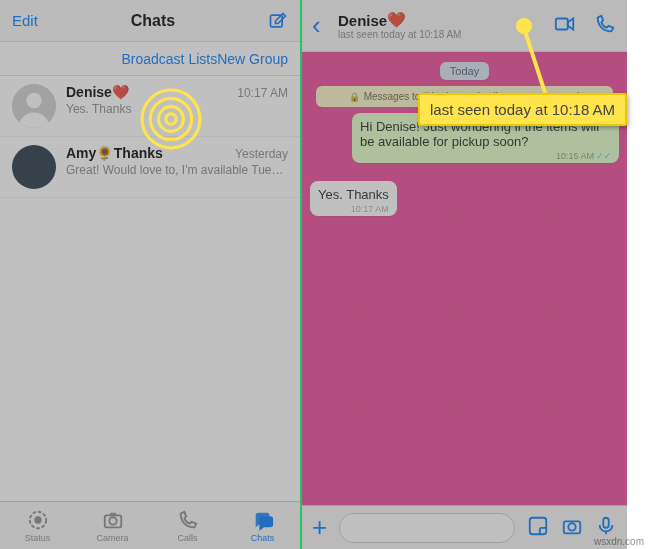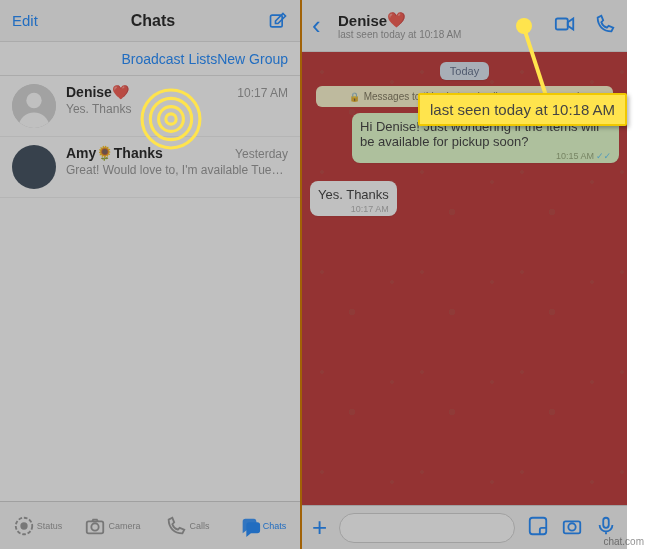--- a/index.html
+++ b/index.html
@@ -1,52 +1,52 @@
 <!DOCTYPE html>
 <html><head>
 <meta charset="utf-8">
 <style>
 *{box-sizing:border-box;margin:0;padding:0;font-family:-apple-system,Helvetica,Arial,sans-serif}
 body{width:650px;height:549px;background:#fff;display:flex;position:relative;overflow:hidden}
 .pane{height:100%;position:relative;overflow:hidden}
-.pane-left{width:302px;border-right:2px solid #a16207}
+.pane-left{width:302px;border-right:2px solid #22c55e}
 .pane-right{width:325px}
 .overlay-dim{position:absolute;inset:0;background:rgba(90,90,90,.38);pointer-events:none;z-index:50}
 
 
 .hdr{height:42px;display:flex;align-items:center;justify-content:space-between;padding:0 12px;background:#f7f7f7;border-bottom:1px solid #ddd}
 .hdr-title{font-weight:700;font-size:16px}
 .edit{color:#007aff;font-size:15px}
 .compose{width:20px;height:20px}
 .sub{height:34px;display:flex;align-items:center;justify-content:flex-end;padding:0 12px;background:#fff;border-bottom:1px solid #ddd}
 .sub a{color:#007aff;font-size:14px}
 .list{background:#fff}
 .row{display:flex;padding:8px 12px;border-bottom:1px solid #eee;position:relative}
 .av{width:44px;height:44px;border-radius:50%;background:#ccc;flex:none;display:flex;align-items:center;justify-content:center;overflow:hidden}
 .av svg{width:100%;height:100%}
 .rc{flex:1;margin-left:10px;min-width:0}
 .rn{font-weight:600;font-size:14px;display:flex;align-items:center}
 .rt{font-size:12px;color:#8a8a8a;position:absolute;right:12px;top:10px}
 .rp{font-size:12px;color:#888;margin-top:2px;white-space:nowrap;overflow:hidden;text-overflow:ellipsis}
 .amy{background:#234}
 .tab{position:absolute;bottom:0;left:0;right:0;height:48px;background:#f7f7f7;border-top:1px solid #ccc;display:flex}
-.tab-i{flex:1;display:flex;flex-direction:row;align-items:center;justify-content:center;gap:2px;color:#8a8a8a;font-size:9px}
+.tab-i{flex:1;display:flex;flex-direction:column;align-items:center;justify-content:center;gap:2px;color:#8a8a8a;font-size:9px}
 .tab-i.active{color:#007aff}
 .tab-i svg{width:22px;height:22px}
 .ring{position:absolute;left:140px;top:88px;width:62px;height:62px;z-index:60;pointer-events:none}
 
 
 .r-hdr{height:52px;background:#f6f6f6;border-bottom:1px solid #ddd;display:flex;align-items:center;padding:0 10px;gap:6px}
 .back{color:#007aff;font-size:26px;width:20px}
 .r-title{flex:1}
 .r-name{font-weight:700;font-size:15px;display:flex;align-items:center}
 .r-seen{font-size:10px;color:#888}
 .hdr-ic{color:#007aff;margin-left:10px}
 .hdr-ic svg{width:24px;height:22px}
-.chat-bg{position:absolute;top:52px;bottom:44px;left:0;right:0;background:#b91c1c;overflow:hidden}
+.chat-bg{position:absolute;top:52px;bottom:44px;left:0;right:0;background:#ec4899;overflow:hidden}
 .pattern{position:absolute;inset:0;opacity:.12;background-image:radial-gradient(circle at 20px 20px,#786 2px,transparent 2px),radial-gradient(circle at 50px 60px,#786 3px,transparent 3px),radial-gradient(circle at 90px 30px,#786 2px,transparent 2px);background-size:100px 100px}
 .today{margin:10px auto 6px;width:fit-content;background:#d9e4f1;color:#4a5a7a;font-size:11px;padding:3px 10px;border-radius:6px;box-shadow:0 1px 1px rgba(0,0,0,.1)}
 .enc{margin:4px 14px;background:#fcf5c8;color:#6b6245;font-size:10px;text-align:center;padding:5px 8px;border-radius:6px}
 .enc-lock{font-size:9px}
 .msg-out{margin:6px 8px 18px 50px;background:#e2ffc7;padding:6px 8px 14px;border-radius:8px;font-size:13px;color:#222;position:relative;box-shadow:0 1px 1px rgba(0,0,0,.08)}
 .msg-in{margin:6px 50px 6px 8px;background:#fff;padding:6px 8px 14px;border-radius:8px;font-size:13px;color:#222;position:relative;box-shadow:0 1px 1px rgba(0,0,0,.08);width:fit-content}
 .msg-time{position:absolute;right:8px;bottom:2px;font-size:9px;color:#8aa06a}
 .msg-in .msg-time{color:#aaa}
 .tick{color:#4fc3f7;font-size:9px;margin-left:2px}
 .ibar{position:absolute;bottom:0;left:0;right:0;height:44px;background:#f6f6f6;border-top:1px solid #ccc;display:flex;align-items:center;padding:0 10px;gap:12px}
@@ -193,13 +193,13 @@
           <path d="M5 11a7 7 0 0014 0M12 18v3"></path>
         </svg></span>
   </div>
   <div class="overlay-dim"></div>
 </div>
 
 <div class="call-dot" style="left:516px;top:18px"></div>
 <div class="call-line" style="left:524px;top:26px;width:90px;height:4px;transform:rotate(72deg)"></div>
 <div class="callout" style="left:418px;top:93px">last seen today at 10:18 AM</div>
 
-<div class="wm">chat.com</div>
+<div class="wm">wsxdn.com</div>
 
 </body></html>

